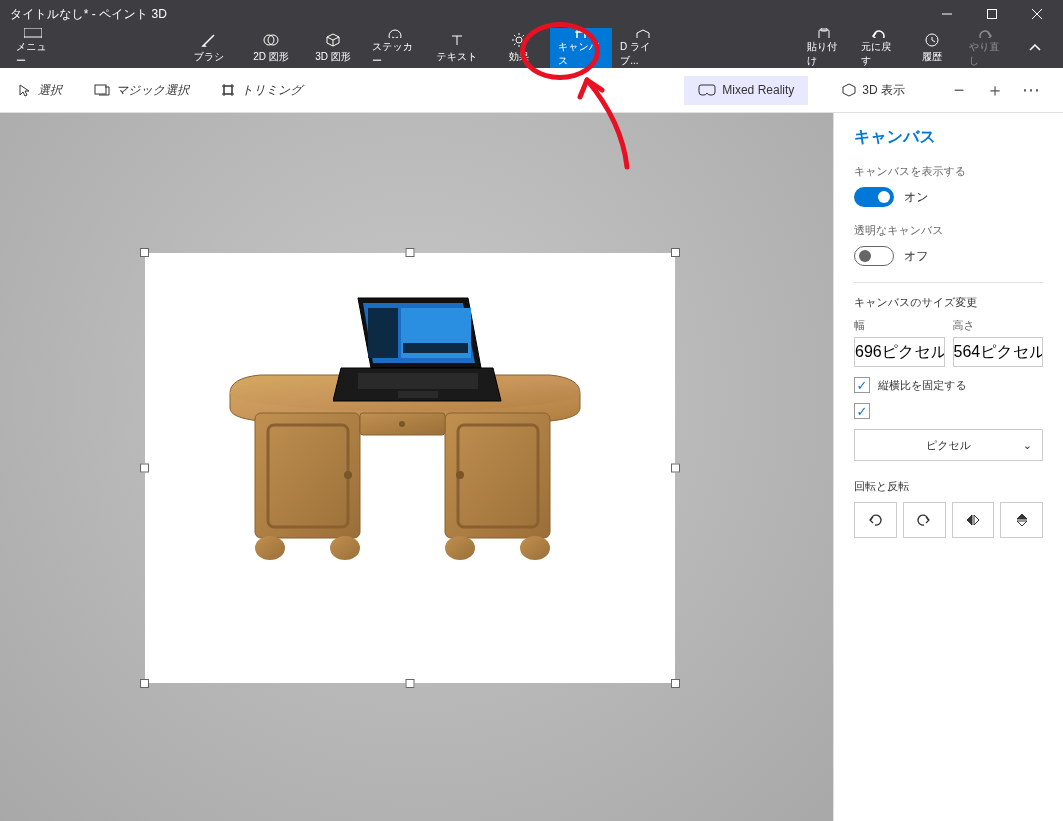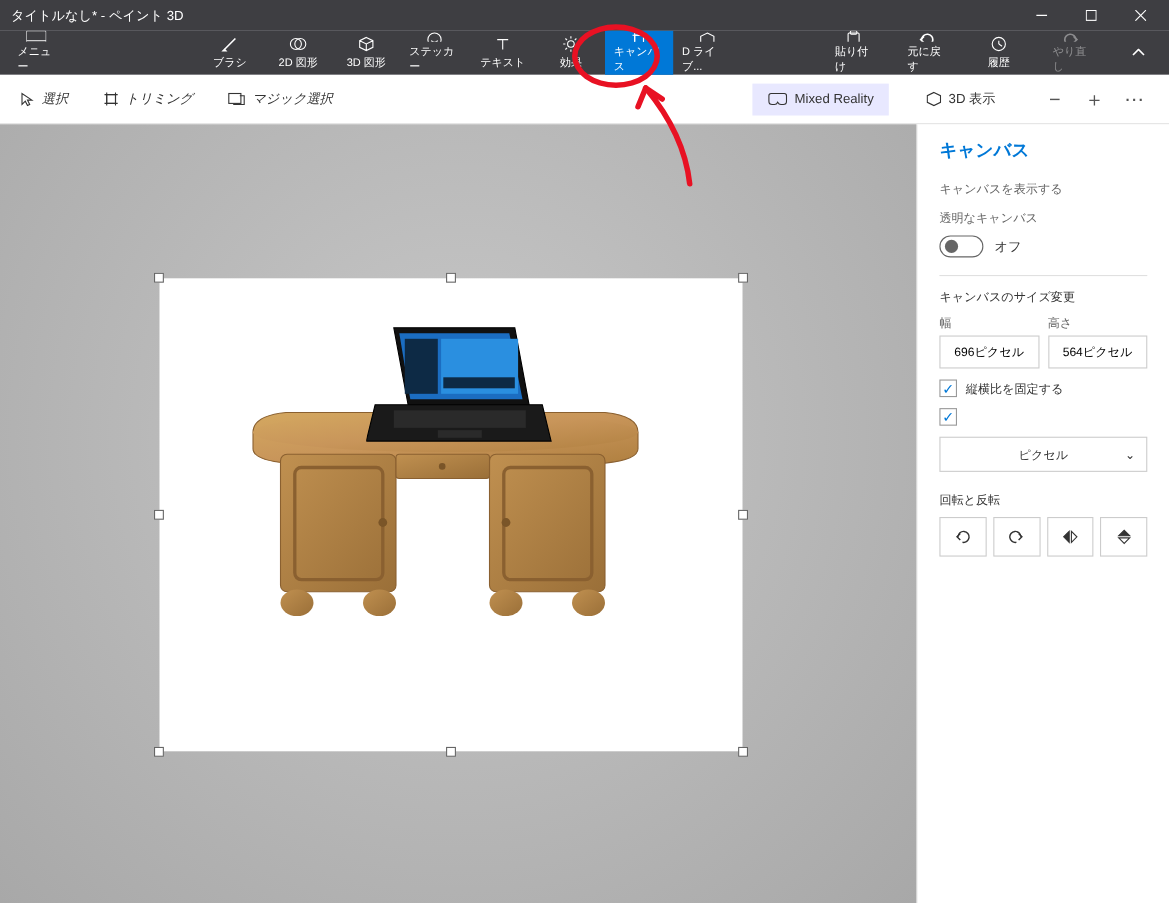--- a/index.html
+++ b/index.html
@@ -10,21 +10,21 @@
   .titlebar .title { flex: 1; }
   .titlebar .btn { width: 45px; height: 28px; display: flex; align-items: center; justify-content: center; cursor: pointer; }
   .titlebar .btn svg { stroke: #fff; stroke-width: 1; fill: none; }
 
   
   .toolbar { height: 40px; background: #3e3e42; display: flex; align-items: center; padding: 0 8px; gap: 0; }
   .toolbar .tb-btn { height: 40px; color: #fff; font-size: 10px; display: flex; flex-direction: column; align-items: center; justify-content: center; gap: 2px; padding: 0 8px; cursor: pointer; position: relative; }
   .toolbar .tb-btn.wide { width: 62px; }
   .toolbar .tb-btn.selected { background: #0078d7; }
   .toolbar .spacer { flex: 1; }
-  .toolbar .right-group { display: flex; gap: 16px; align-items: center; }
+  .toolbar .right-group { display: flex; gap: 4px; align-items: center; }
   .toolbar svg { stroke: #fff; fill: none; stroke-width: 1; }
   .toolbar .chevron-area { width: 40px; height: 40px; display: flex; align-items: center; justify-content: center; cursor: pointer; }
 
   
   .subtoolbar { height: 45px; background: #fff; border-bottom: 1px solid #e0e0e0; display: flex; align-items: center; padding: 0 12px; gap: 20px; font-size: 12px; color: #333; }
   .subtoolbar .sb-btn { display: flex; align-items: center; gap: 6px; cursor: pointer; height: 45px; padding: 0 6px; font-style: italic; }
   .subtoolbar .sb-spacer { flex: 1; }
   .subtoolbar .mixed-reality { background: #e8e8ff; height: 29px; display: flex; align-items: center; padding: 0 14px; gap: 6px; cursor: pointer; }
   .subtoolbar .view3d { height: 45px; display: flex; align-items: center; padding: 0 14px; gap: 6px; cursor: pointer; }
   .subtoolbar .zoom-group { display: flex; align-items: center; gap: 12px; padding: 0 8px; }
@@ -53,21 +53,21 @@
   .toggle { width: 40px; height: 20px; border-radius: 10px; position: relative; cursor: pointer; }
   .toggle.on { background: #0078d7; }
   .toggle.off { background: #fff; border: 1px solid #666; }
   .toggle .knob { position: absolute; width: 12px; height: 12px; border-radius: 50%; top: 50%; transform: translateY(-50%); }
   .toggle.on .knob { background: #fff; right: 4px; }
   .toggle.off .knob { background: #666; left: 4px; }
   .divider { border: none; border-top: 1px solid #e0e0e0; margin: 10px 0; }
   .size-row { display: flex; gap: 8px; margin: 6px 0; }
   .size-col { flex: 1; }
   .size-label { font-size: 11px; color: #666; margin-bottom: 4px; }
-  .size-input { width: 100%; height: 30px; border: 1px solid #ccc; font-size: 11px; text-align: center; cursor: text; }
+  .size-input { width: 100%; height: 30px; border: 1px solid #ccc; font-size: 16px; cursor: text; }
   .check-row { display: flex; align-items: center; gap: 8px; margin: 10px 0; font-size: 11px; }
   .check { width: 16px; height: 16px; border: 1px solid #999; display: flex; align-items: center; justify-content: center; color: #0078d7; font-size: 13px; cursor: pointer; }
   .unit-select { width: 100%; height: 32px; border: 1px solid #ccc; display: flex; align-items: center; justify-content: center; position: relative; cursor: pointer; margin: 8px 0; font-size: 11px; }
   .unit-select .chev { position: absolute; right: 10px; }
   .rotate-row { display: flex; gap: 6px; margin: 8px 0; }
   .rotate-btn { flex: 1; height: 36px; border: 1px solid #ccc; display: flex; align-items: center; justify-content: center; cursor: pointer; }
 
   
   .annotation-circle { position: absolute; top: 22px; left: 520px; width: 80px; height: 58px; border: 5px solid #e81123; border-radius: 50%; pointer-events: none; z-index: 50; }
   .annotation-arrow { position: absolute; top: 72px; left: 572px; z-index: 50; pointer-events: none; }
@@ -207,35 +207,35 @@
 </div>
 
 <div class="subtoolbar">
   <div class="sb-btn">
     <svg width="14" height="14" stroke="#333" fill="none">
         <path d="M2 2 L2 12 L5 9 L7 13 L9 12 L7 8 L11 8 Z"></path>
       </svg>
     <span>選択</span>
   </div>
   <div class="sb-btn">
+    <svg width="16" height="14" stroke="#333" fill="none">
+        <rect x="1" y="2" width="11" height="9"></rect>
+        <path d="M11 4 L15 4 L15 12 L5 12"></path>
+      </svg>
+    <span>マジック選択</span>
+  </div>
+  <div class="sb-btn">
     <svg width="14" height="14" stroke="#333" fill="none">
         <rect x="3" y="3" width="8" height="8"></rect>
         <line x1="3" y1="1" x2="3" y2="13"></line>
         <line x1="11" y1="1" x2="11" y2="13"></line>
         <line x1="1" y1="3" x2="13" y2="3"></line>
         <line x1="1" y1="11" x2="13" y2="11"></line>
       </svg>
     <span>トリミング</span>
-  </div>
-  <div class="sb-btn">
-    <svg width="16" height="14" stroke="#333" fill="none">
-        <rect x="1" y="2" width="11" height="9"></rect>
-        <path d="M11 4 L15 4 L15 12 L5 12"></path>
-      </svg>
-    <span>マジック選択</span>
   </div>
   <div class="sb-spacer"></div>
   <div class="mixed-reality">
     <svg width="18" height="12" stroke="#333" fill="none">
         <path d="M1 3 Q1 1 3 1 L15 1 Q17 1 17 3 L17 8 Q17 11 14 11 L12 11 Q10 11 9 9 Q8 11 6 11 L4 11 Q1 11 1 8 Z"></path>
       </svg>
     <span>Mixed Reality</span>
   </div>
   <div class="view3d">
     <svg width="14" height="14" stroke="#333" fill="none">
@@ -307,20 +307,26 @@
       <div class="sel-handle h-bl"></div>
       <div class="sel-handle h-bm"></div>
       <div class="sel-handle h-br"></div>
     </div>
   </div>
 
   <div class="side-panel">
     <div class="panel-title">キャンバス</div>
 
     <div class="panel-section-title">キャンバスを表示する</div>
+    <div class="toggle-row">
+      <div class="toggle on">
+          <div class="knob"></div>
+        </div>
+      <span>オン</span>
+    </div>
 
     <div class="panel-section-title">透明なキャンバス</div>
     <div class="toggle-row">
       <div class="toggle off">
           <div class="knob"></div>
         </div>
       <span>オフ</span>
     </div>
 
     <hr class="divider">

